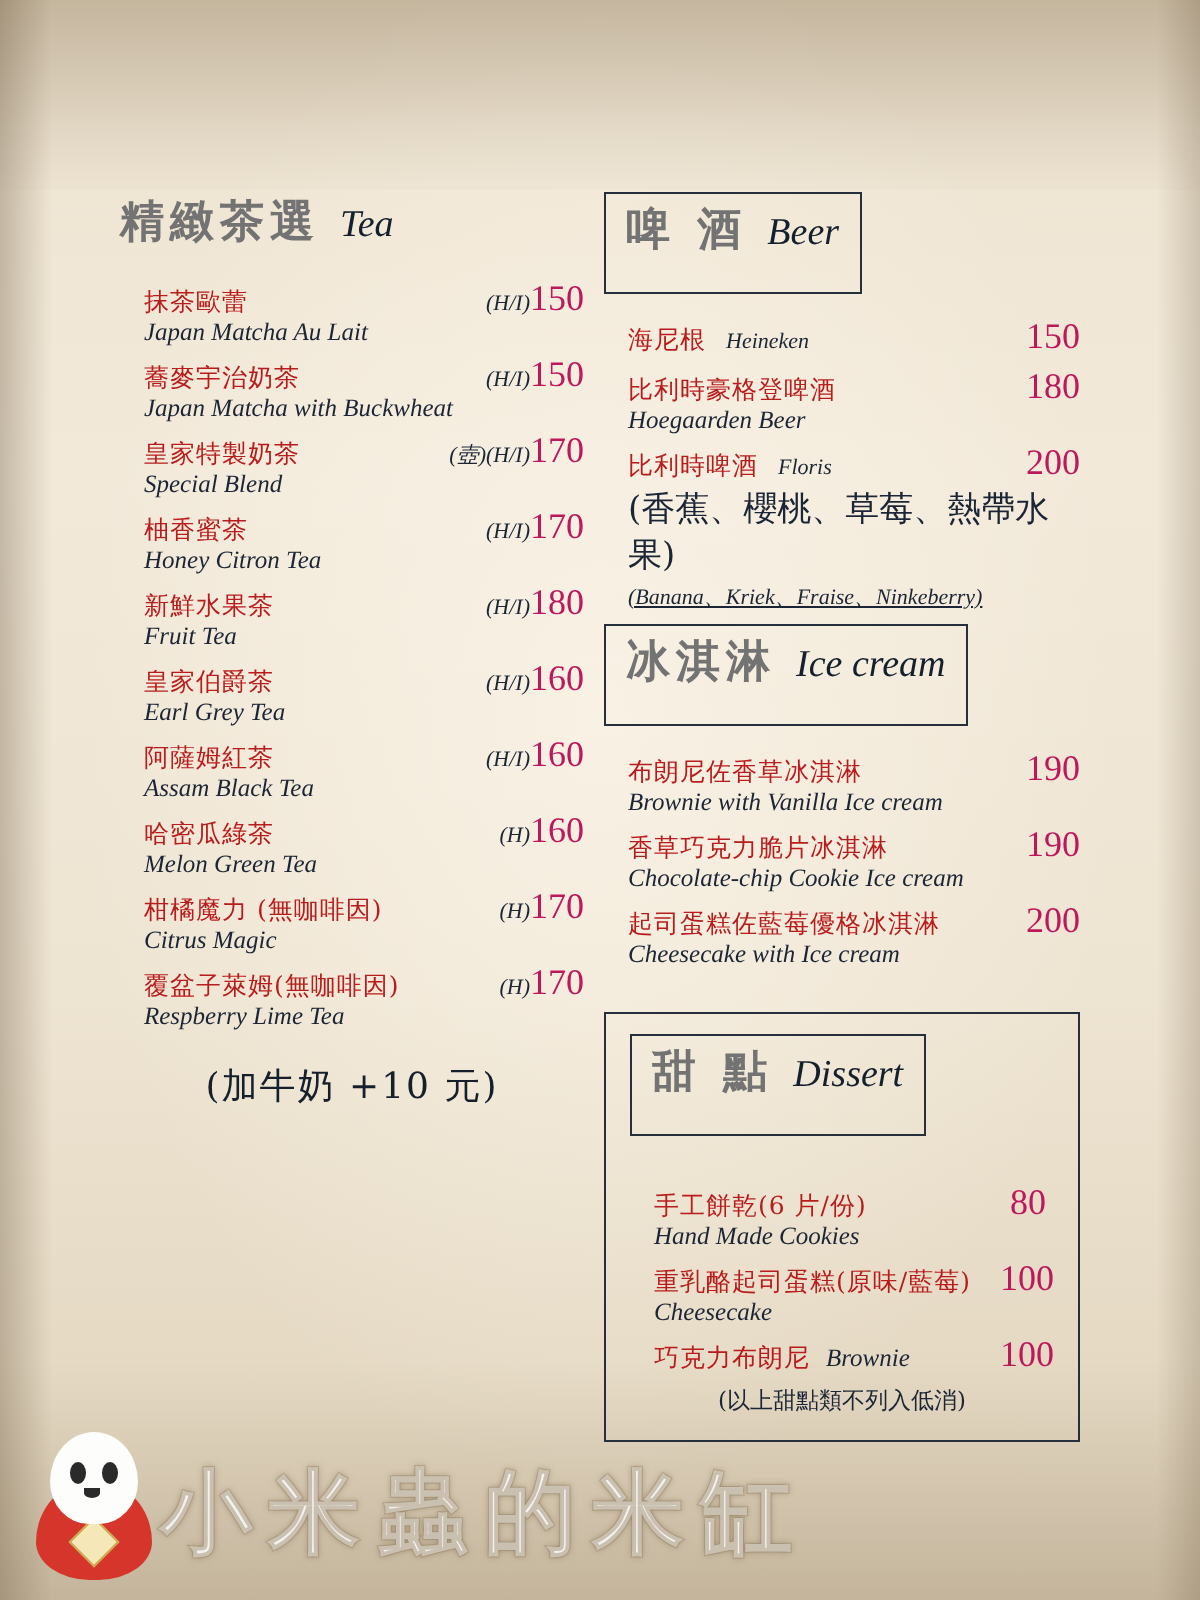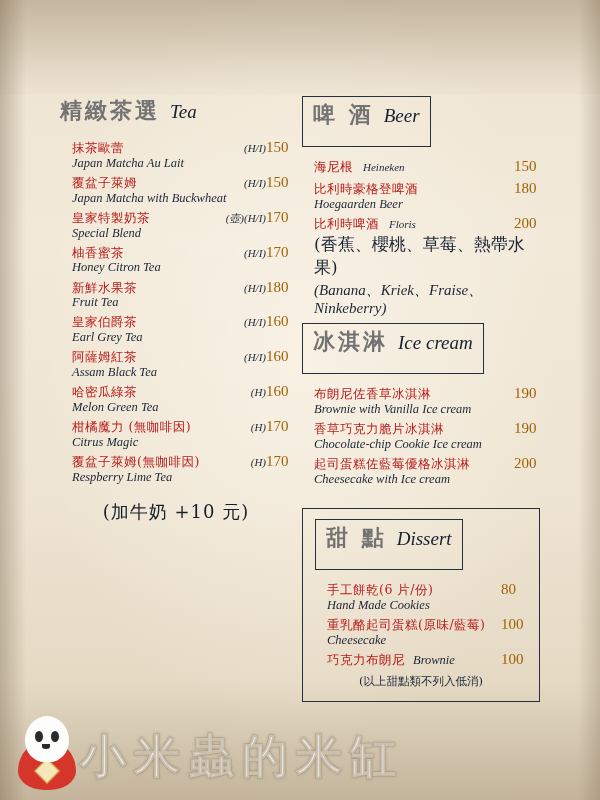--- a/index.html
+++ b/index.html
@@ -108,63 +108,64 @@
   .row .spacer { flex: 1 1 auto; min-width: 6px; }
   .row .size {
     font-family: "Liberation Serif", serif;
     font-size: 11px;
     font-style: italic;
     color: #1b2535;
     white-space: nowrap;
   }
   .row .price {
     font-family: "Liberation Serif", serif;
-    font-size: 15px;
-    color: #a16207;
+    font-size: 18px;
+    color: #be185d;
     white-space: nowrap;
     min-width: 26px;
-    text-align: left;
+    text-align: center;
   }
   .en-line {
     font-family: "Liberation Serif", serif;
     font-style: italic;
     font-size: 12.5px;
     color: #1b2535;
     margin: 1px 0 5px 0;
     line-height: 1.05;
   }
   .note-line {
     font-family: "DejaVu Serif", serif;
     font-size: 17px;
     color: #1b2535;
     margin: 2px 0 2px 0;
   }
   .note-line-en {
     font-family: "Liberation Serif", serif;
     font-style: italic;
-    font-size: 15px;
+    font-size: 11px;
     color: #1b2535;
     margin: 1px 0 6px 0;
+    text-decoration: underline;
   }
   .milk-note {
     margin-top: 16px;
     text-align: center;
     font-family: "DejaVu Serif", serif;
     font-size: 18px;
     letter-spacing: 1px;
     color: #16202c;
   }
   
   .dessert-box {
     margin-top: 22px;
     border: 1.4px solid #26303c;
     padding: 10px 12px 12px 12px;
   }
   .dessert-box .sec-head {
-    margin-bottom: 12px;
+    margin-bottom: 24px;
   }
   .dessert-note {
     font-family: "DejaVu Serif", serif;
     font-size: 11.5px;
     text-align: center;
     margin-top: 6px;
     color: #1b2535;
   }
   .group { margin-bottom: 2px; }
 
@@ -254,21 +255,21 @@
           <span class="cn">抹茶歐蕾</span>
           <span class="spacer"></span>
           <span class="size">(H/I)</span>
           <span class="price">150</span>
         </div>
         <div class="en-line">Japan Matcha Au Lait</div>
       </div>
 
       <div class="group">
         <div class="row">
-          <span class="cn">覆盆子萊姆</span>
+          <span class="cn">蕎麥宇治奶茶</span>
           <span class="spacer"></span>
           <span class="size">(H/I)</span>
           <span class="price">150</span>
         </div>
         <div class="en-line">Japan Matcha with Buckwheat</div>
       </div>
 
       <div class="group">
         <div class="row">
           <span class="cn">皇家特製奶茶</span>

